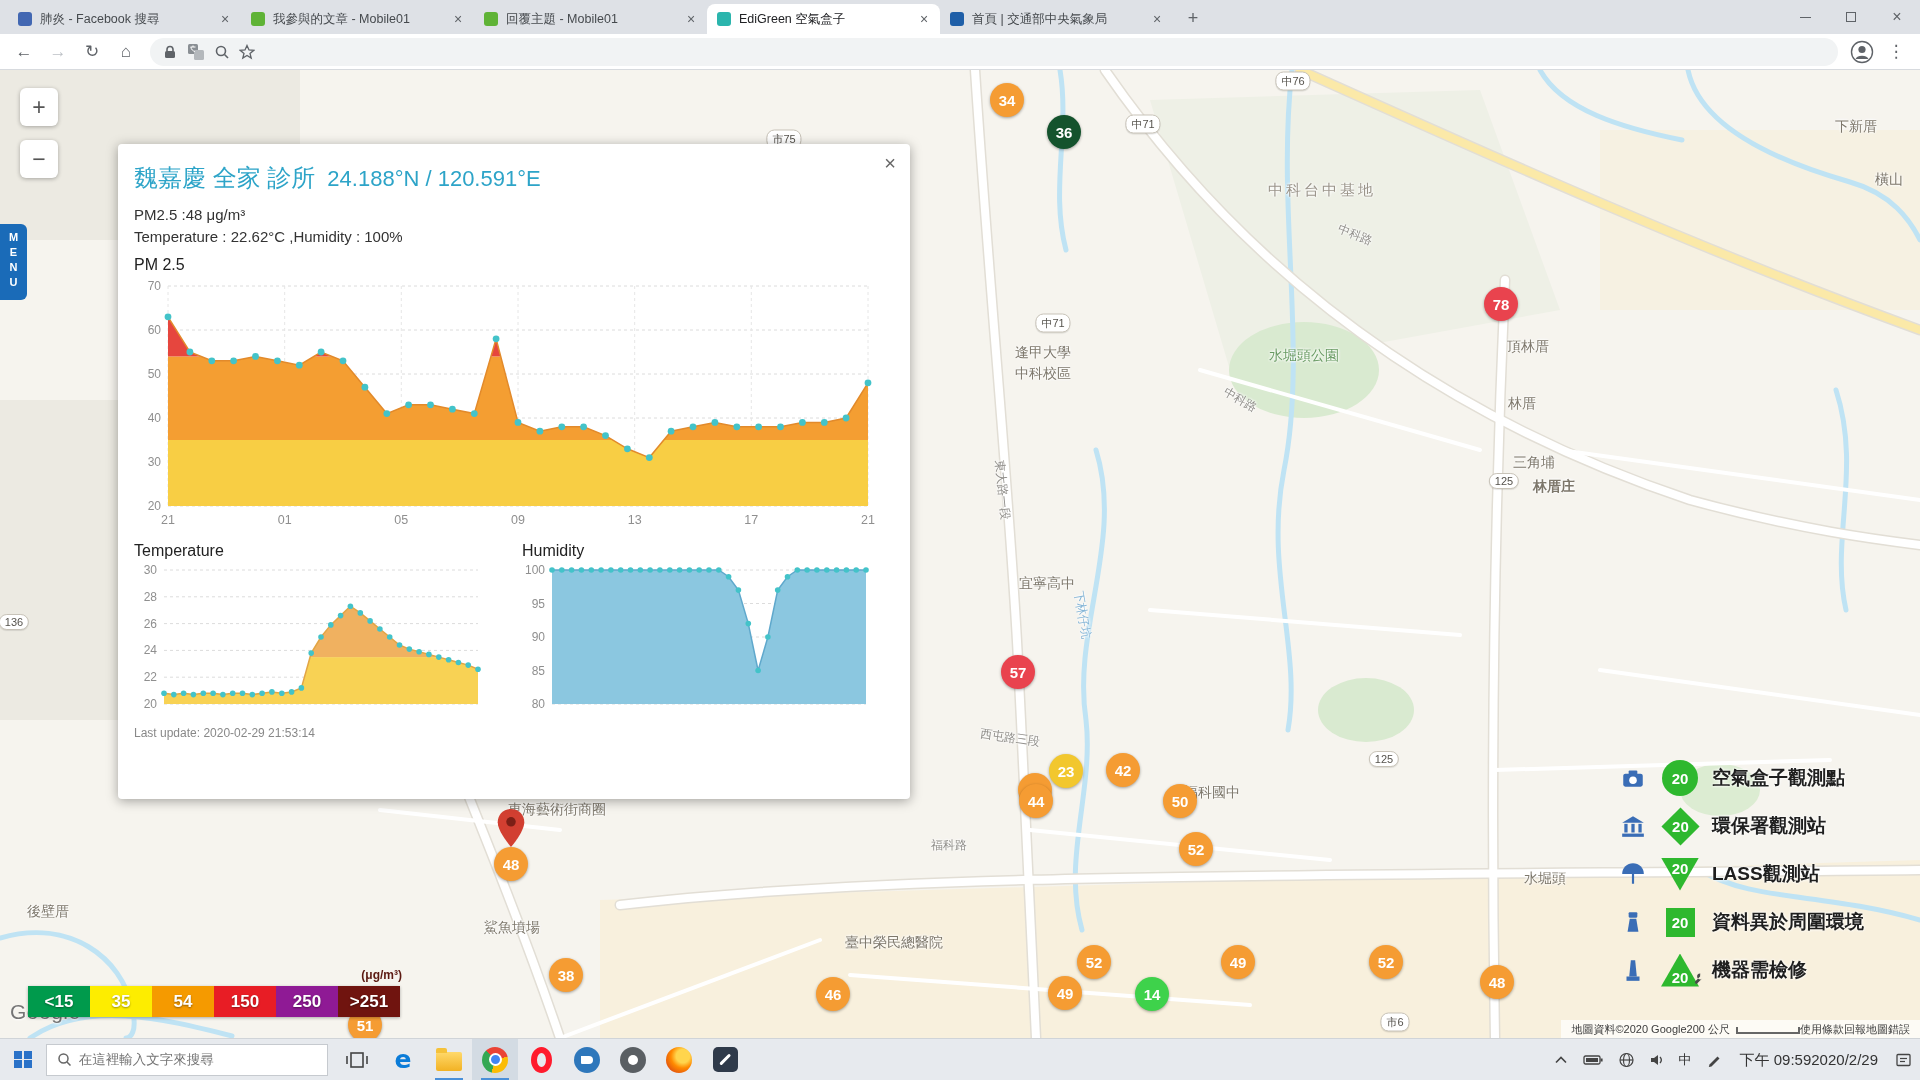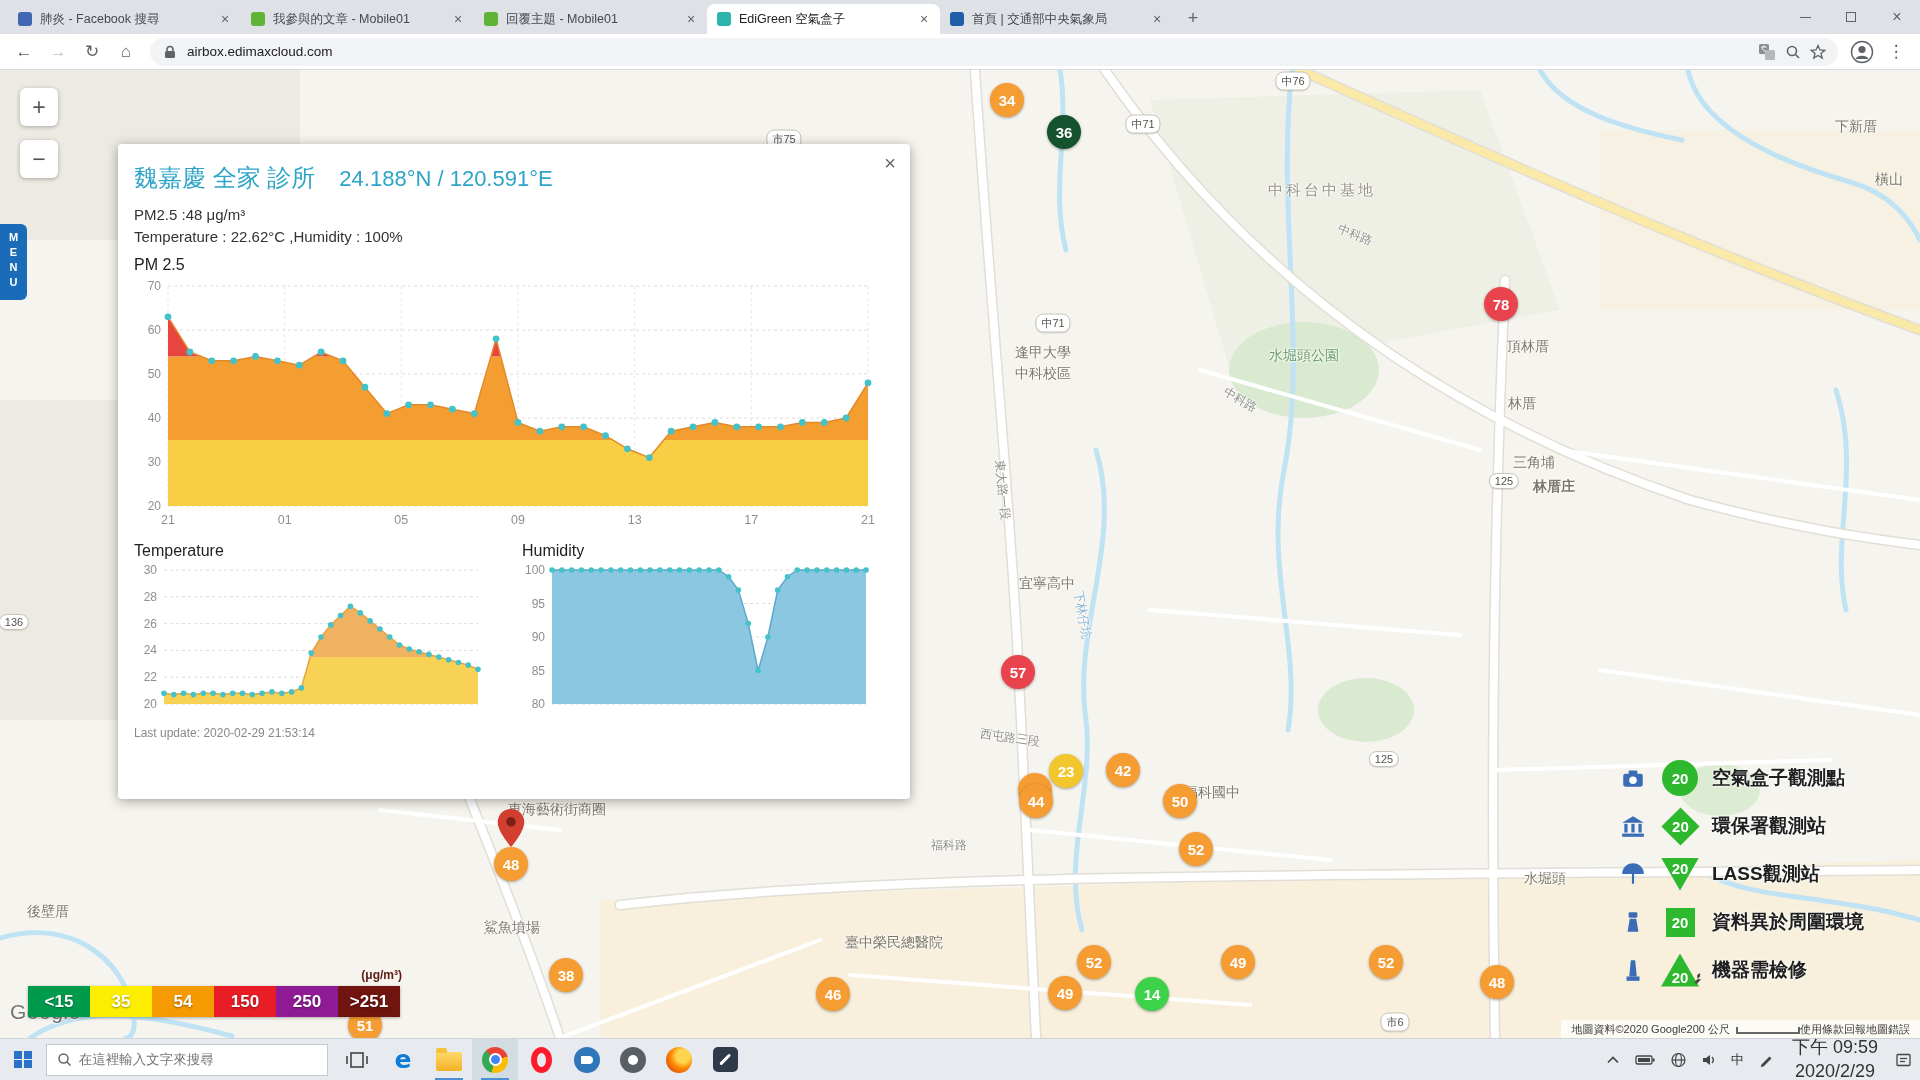--- a/index.html
+++ b/index.html
@@ -47,21 +47,21 @@
 #pin{position:absolute;z-index:5}
 
 #zoom{position:absolute;left:20px;top:18px;z-index:6;display:flex;flex-direction:column;gap:14px}
 .zbtn{width:38px;height:38px;background:#fff;border-radius:6px;box-shadow:0 1px 4px rgba(0,0,0,.3);font-size:23px;color:#555;display:flex;align-items:center;justify-content:center;cursor:pointer}
 #menu-tab{position:absolute;left:0;top:154px;width:27px;padding:7px 0;background:#1a6bb8;color:#fff;border-radius:0 6px 6px 0;text-align:center;font-size:11px;font-weight:bold;z-index:6;cursor:pointer}
 #menu-tab span{writing-mode:vertical-lr;text-orientation:upright;letter-spacing:3px}
 
 
 #card{position:absolute;left:118px;top:74px;width:792px;height:655px;background:#fff;border-radius:4px;box-shadow:0 2px 12px rgba(0,0,0,.35);z-index:7;padding:18px 16px;overflow:hidden}
 #card-close{position:absolute;top:8px;right:14px;font-size:20px;color:#666;background:none;border:none;cursor:pointer}
-.card-title{font-size:24px;color:#2da4c8;display:flex;gap:24px;align-items:baseline}
+.card-title{font-size:24px;color:#2da4c8;display:flex;gap:12px;align-items:baseline}
 .card-title .coords{font-size:22px}
 .card-line{font-size:15px;color:#333;line-height:1.45}
 .card-line.first{margin-top:10px}
 .chart-title{font-size:16px;color:#222;margin-top:8px}
 #chart-pm25{margin-top:2px}
 .small-charts{display:flex;gap:36px;margin-top:6px}
 .small-charts .chart-title{margin:0 0 2px}
 .last-update{font-size:12px;color:#888;margin-top:12px}
 
 
@@ -105,21 +105,21 @@
 .operaic{width:21px;height:26px;border:6px solid #ff1b2d;border-radius:50%}
 .tbirdic{width:26px;height:26px;border-radius:50%;background:#2e77bb;position:relative}
 .tbirdic::after{content:"";position:absolute;left:7px;top:9px;width:12px;height:8px;background:#fff;border-radius:0 8px 8px 2px}
 .camic{width:26px;height:26px;border-radius:50%;background:#5a5f63;position:relative}
 .camic::after{content:"";position:absolute;inset:8px;border-radius:50%;background:#fff}
 .ffic{width:26px;height:26px;border-radius:50%;background:radial-gradient(circle at 65% 35%,#ffd54d 0 28%,#ff8a00 50%,#e3560e 78%)}
 .jrnic{width:25px;height:25px;border-radius:5px;background:#2f3a4a;position:relative}
 .jrnic::after{content:"";position:absolute;left:5px;top:11px;width:14px;height:2.5px;background:#fff;transform:rotate(-45deg);border-radius:2px}
 #tray{margin-left:auto;display:flex;align-items:center;height:100%}
 .tray-item{padding:0 7px;height:100%;display:flex;align-items:center;justify-content:center;font-size:13px;color:#333}
-.clock{flex-direction:column;line-height:1.3;font-size:18px;text-align:right;padding:0 10px}
+.clock{flex-direction:row;line-height:1.3;font-size:15px;text-align:right;padding:0 10px}
 </style>
 </head>
 <body>
 
 <div id="tabbar">
   <div id="tabs">
       <div class="tab">
         <span class="fav" style="background:#4267b2"></span>
         <span class="t">肺炎 - Facebook 搜尋</span>
         <span class="x">×</span>
@@ -162,21 +162,20 @@
   <div class="navbtn disabled">→</div>
   <div class="navbtn">↻</div>
   <div class="navbtn">⌂</div>
   <div id="addressbar">
     <span class="abar-ic">
       <svg width="16" height="16">
           <rect x="3" y="7" width="10" height="7" rx="1.5" fill="#5f6368"></rect>
           <path d="M5 7 V5.5 a3 3 0 0 1 6 0 V7" fill="none" stroke="#5f6368" stroke-width="1.6"></path>
         </svg>
     </span>
-    <span id="url">airbox.edimaxcloud.com</span>
     <span class="abar-ic">
       <svg width="18" height="18">
           <rect x="1" y="1" width="10" height="10" rx="1.5" fill="#8a8f94"></rect>
           <rect x="7" y="7" width="10" height="10" rx="1.5" fill="#b4b8bc"></rect>
           <line x1="3.5" y1="4" x2="8.5" y2="4" stroke="#fff"></line>
           <line x1="6" y1="2.5" x2="6" y2="4" stroke="#fff"></line>
           <path d="M4 4 C4 6.5 6 8 8 8.5" stroke="#fff" fill="none"></path>
         </svg>
     </span>
     <span class="abar-ic">

